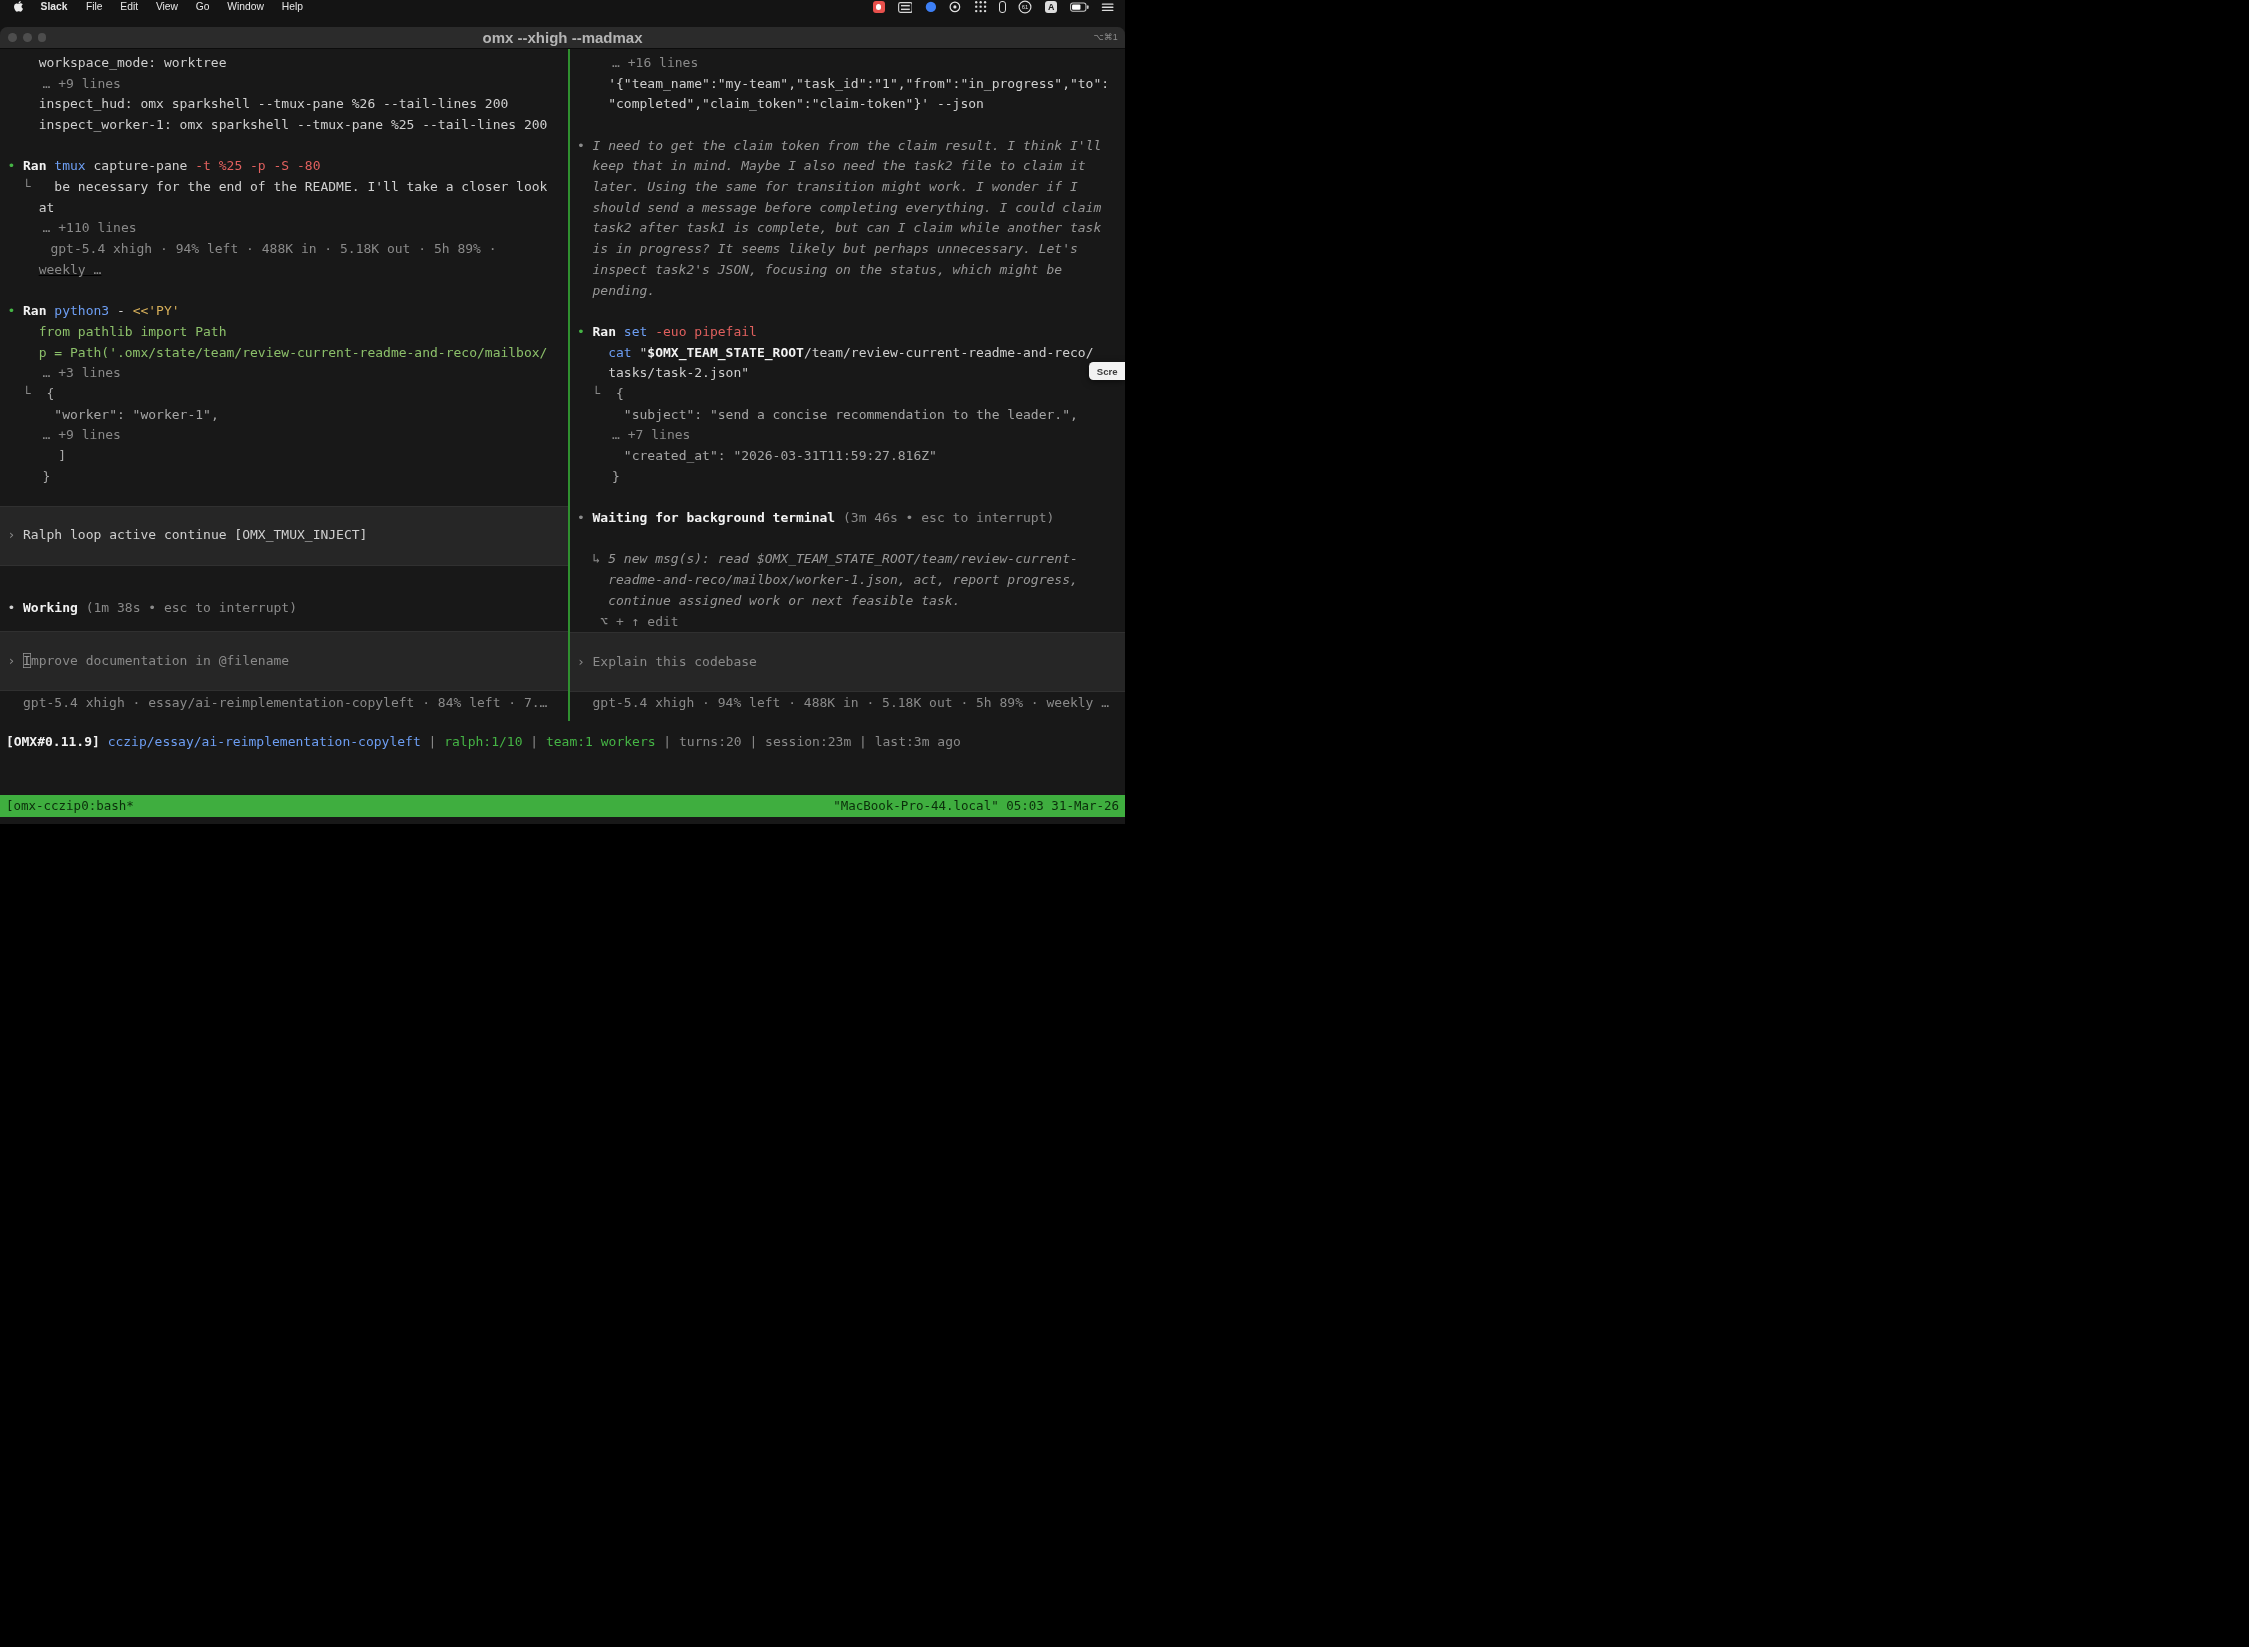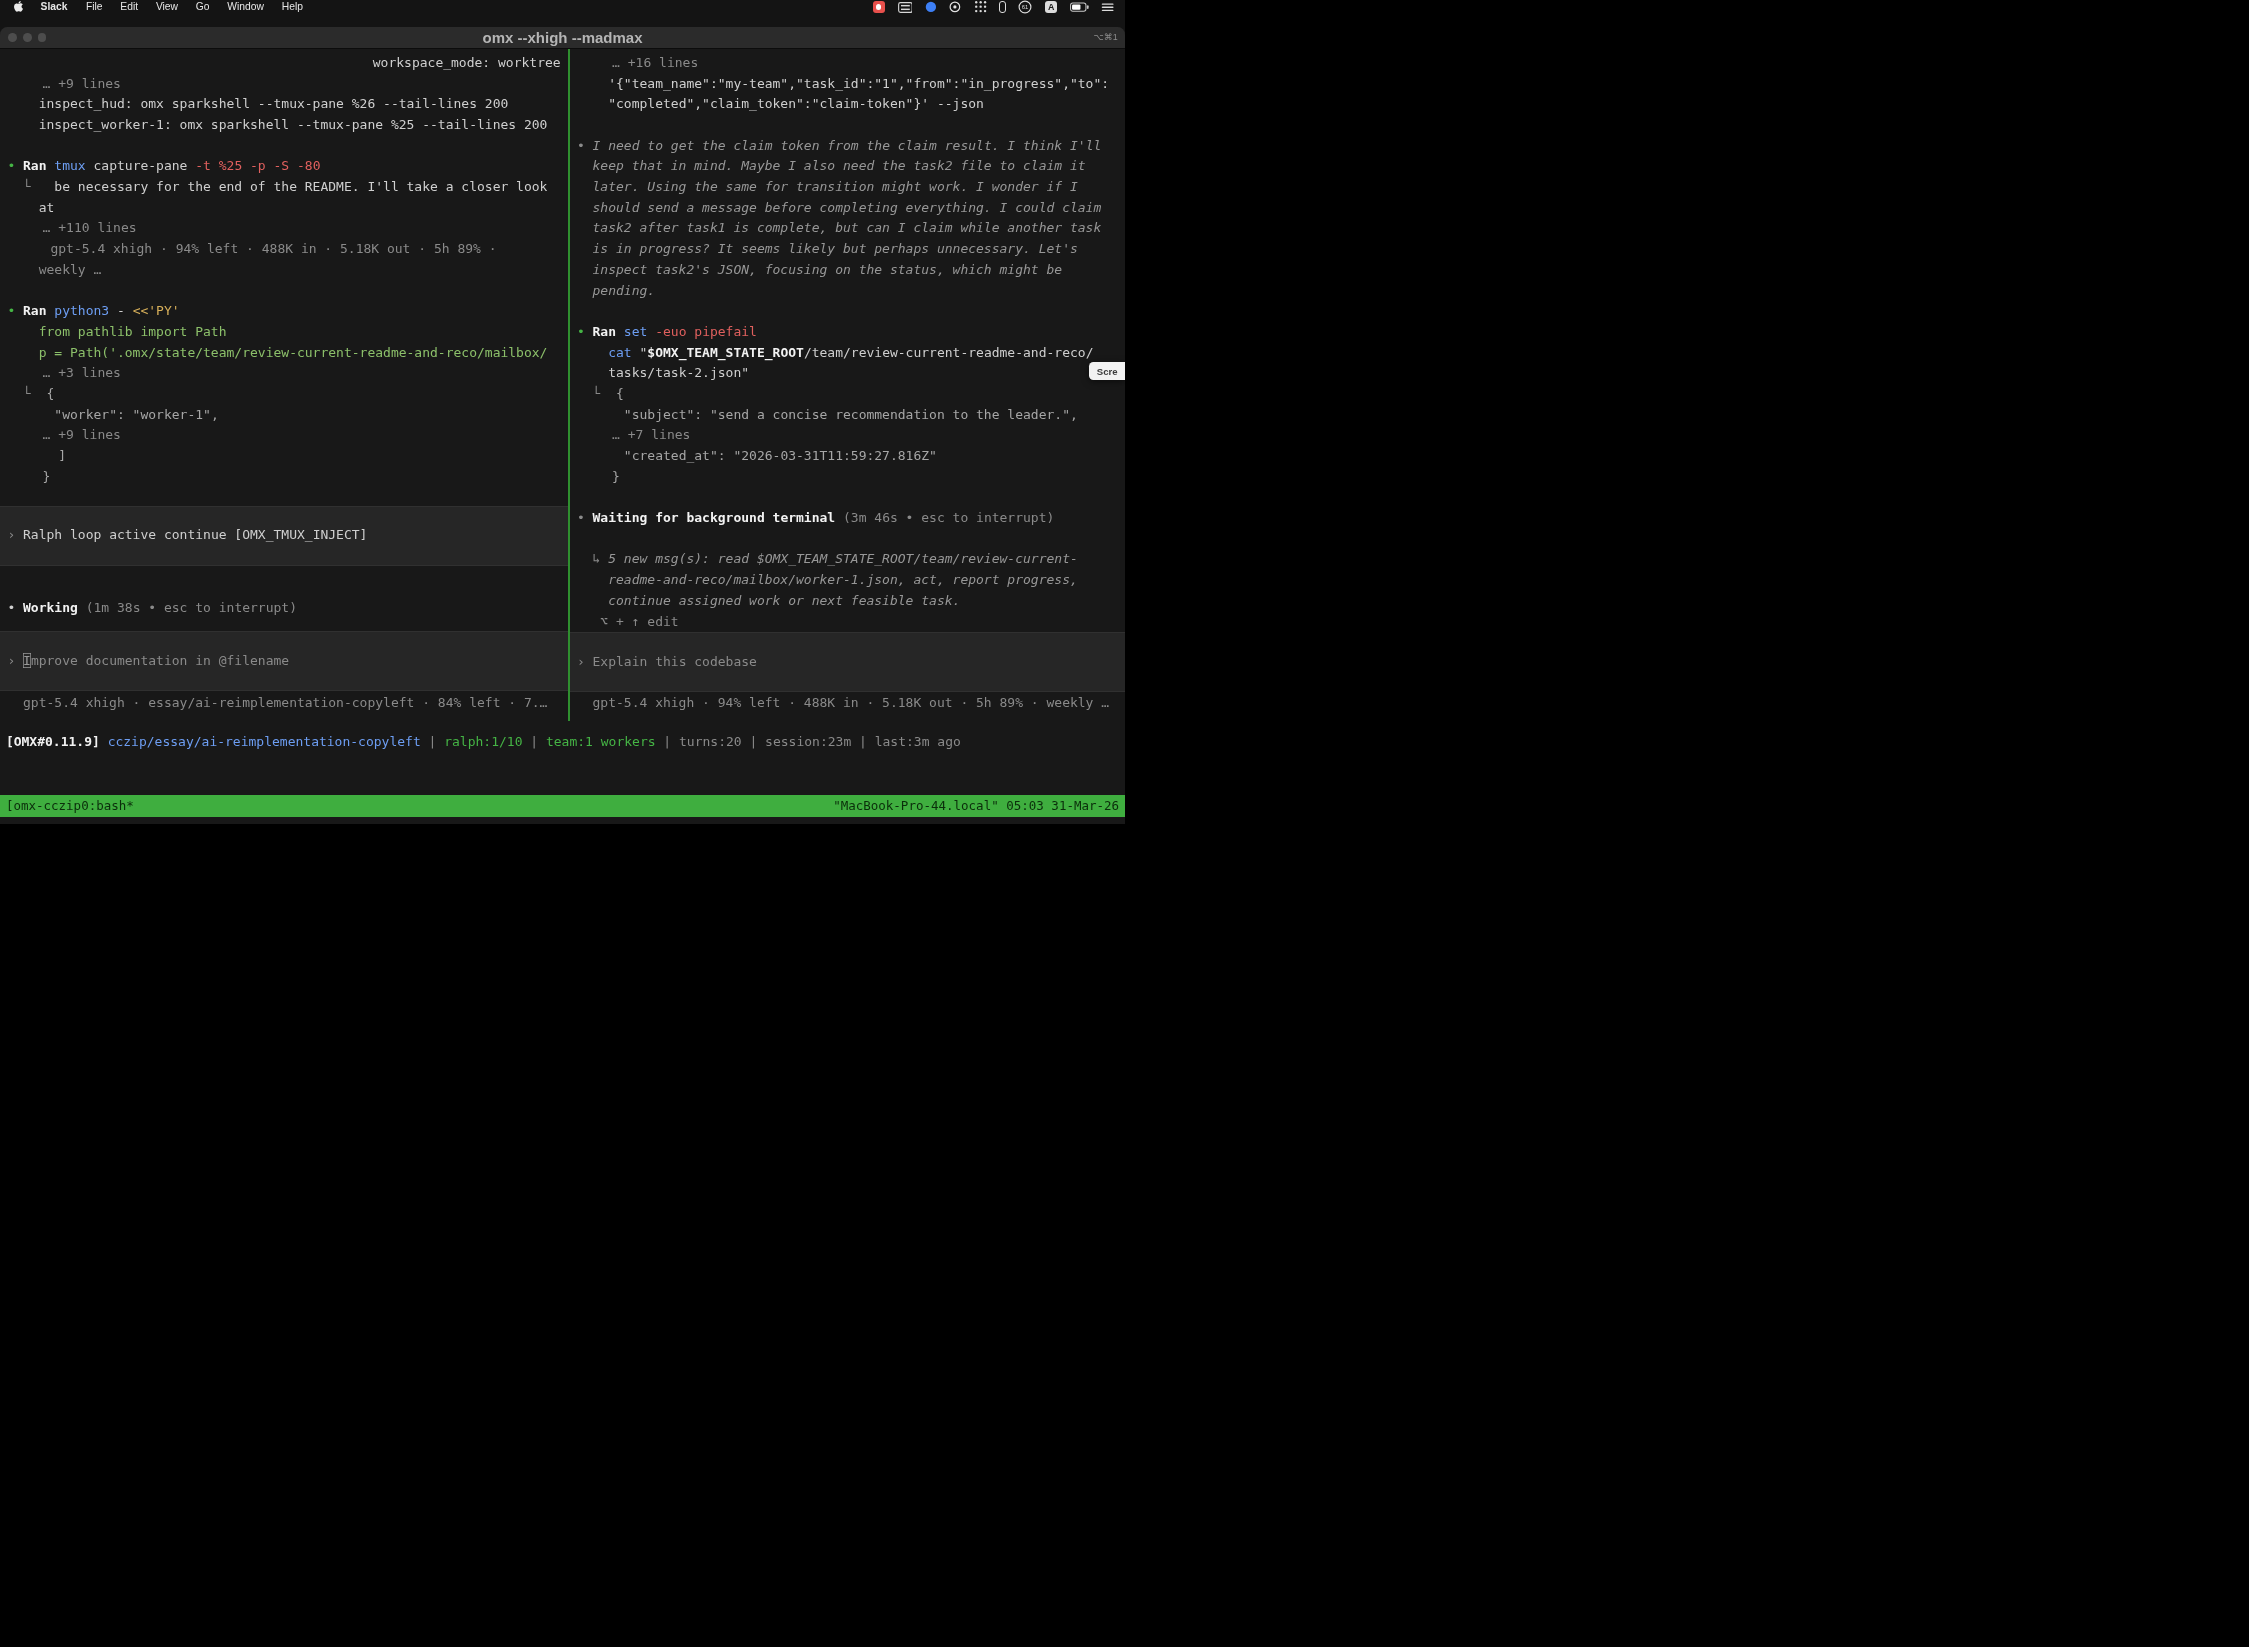--- a/index.html
+++ b/index.html
@@ -171,31 +171,31 @@
       <span class="light"></span>
     </div>
     <div class="wtitle">omx --xhigh --madmax</div>
     <div class="wshort">⌥⌘1</div>
   </div>
 
   <div class="term">
     <div class="panes">
       <div class="pane left">
         <div class="flow">
-            <div class="tline" style="padding-left: 4ch; text-align: right;"><span class="c-fg">workspace_mode: worktree</span></div>
+            <div class="tline" style="padding-left: 4ch;"><span class="c-fg">workspace_mode: worktree</span></div>
             <div class="tline" style="padding-left: 4.5ch;"><span class="c-dim">… +9 lines</span></div>
             <div class="tline" style="padding-left: 4ch;"><span class="c-fg">inspect_hud: omx sparkshell --tmux-pane %26 --tail-lines 200</span></div>
             <div class="tline" style="padding-left: 4ch;"><span class="c-fg">inspect_worker-1: omx sparkshell --tmux-pane %25 --tail-lines 200</span></div>
             <div class="tline" style="padding-left: 0ch;">&nbsp;</div>
             <div class="tline" style="padding-left: 0ch;"><span class="c-gb">• </span><span class="c-bold">Ran </span><span class="c-blue">tmux </span><span class="c-fg">capture-pane </span><span class="c-red">-t %25 -p -S -80</span></div>
             <div class="tline" style="padding-left: 2ch;"><span class="c-dim">└   </span><span class="c-fg">be necessary for the end of the README. I'll take a closer look</span></div>
             <div class="tline" style="padding-left: 4ch;"><span class="c-fg">at</span></div>
             <div class="tline" style="padding-left: 4.5ch;"><span class="c-dim">… +110 lines</span></div>
             <div class="tline" style="padding-left: 5.5ch;"><span class="c-dim">gpt-5.4 xhigh · 94% left · 488K in · 5.18K out · 5h 89% ·</span></div>
-            <div class="tline" style="padding-left: 4ch;"><span class="c-dim">weekly …</span></div>
+            <div class="tline" style="padding-left: 4ch; text-decoration: underline;"><span class="c-dim">weekly …</span></div>
             <div class="tline" style="padding-left: 0ch;">&nbsp;</div>
             <div class="tline" style="padding-left: 0ch;"><span class="c-gb">• </span><span class="c-bold">Ran </span><span class="c-blue">python3 </span><span class="c-fg">- </span><span class="c-yellow">&lt;&lt;'PY'</span></div>
             <div class="tline" style="padding-left: 4ch;"><span class="c-green">from pathlib import Path</span></div>
             <div class="tline" style="padding-left: 4ch;"><span class="c-green">p = Path('.omx/state/team/review-current-readme-and-reco/mailbox/</span></div>
             <div class="tline" style="padding-left: 4.5ch;"><span class="c-dim">… +3 lines</span></div>
             <div class="tline" style="padding-left: 2ch;"><span class="c-dim">└  </span><span class="c-out">{</span></div>
             <div class="tline" style="padding-left: 6ch;"><span class="c-out">"worker": "worker-1",</span></div>
             <div class="tline" style="padding-left: 4.5ch;"><span class="c-dim">… +9 lines</span></div>
             <div class="tline" style="padding-left: 6.5ch;"><span class="c-out">]</span></div>
             <div class="tline" style="padding-left: 4.5ch;"><span class="c-out">}</span></div>

